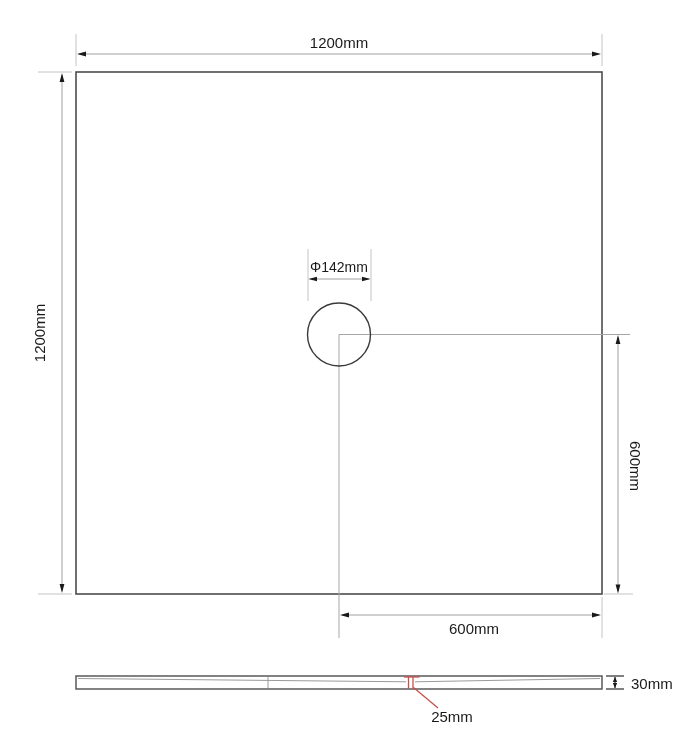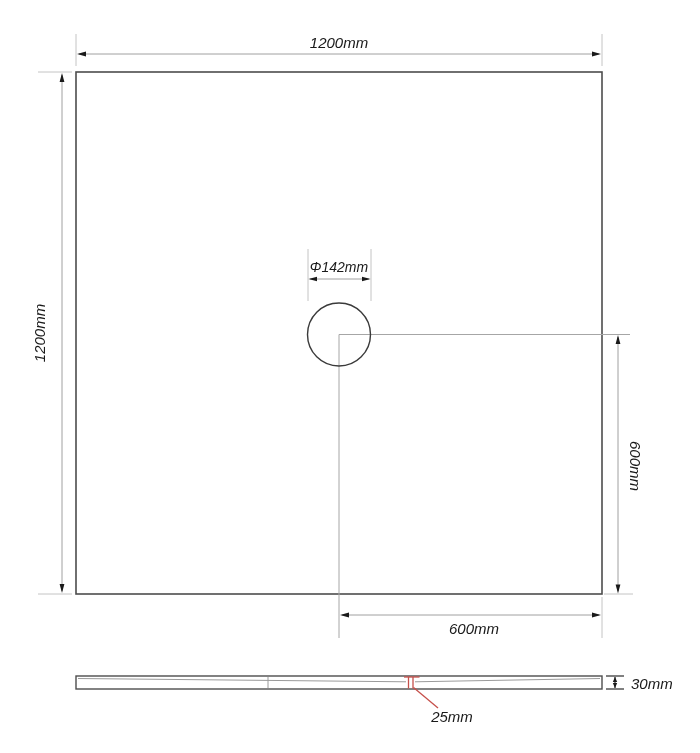--- a/index.html
+++ b/index.html
@@ -6,21 +6,20 @@
     margin: 0;
     padding: 0;
     background: #ffffff;
   }
   .stage {
     position: relative;
     width: 700px;
     height: 753px;
     background: #ffffff;
     font-family: "Liberation Sans", sans-serif;
-    font-style: italic;
   }
   svg { display: block; }
   text {
     font-family: "Liberation Sans", sans-serif;
     fill: #1a1a1a;
   }
   .dim-text { font-size: 15px; }
   .dim-text-sm { font-size: 14px; }
   .outline   { stroke: #4d4d4d; stroke-width: 1.6; fill: #ffffff; }
   .thinline  { stroke: #3a3a3a; stroke-width: 1.4; fill: none; }

